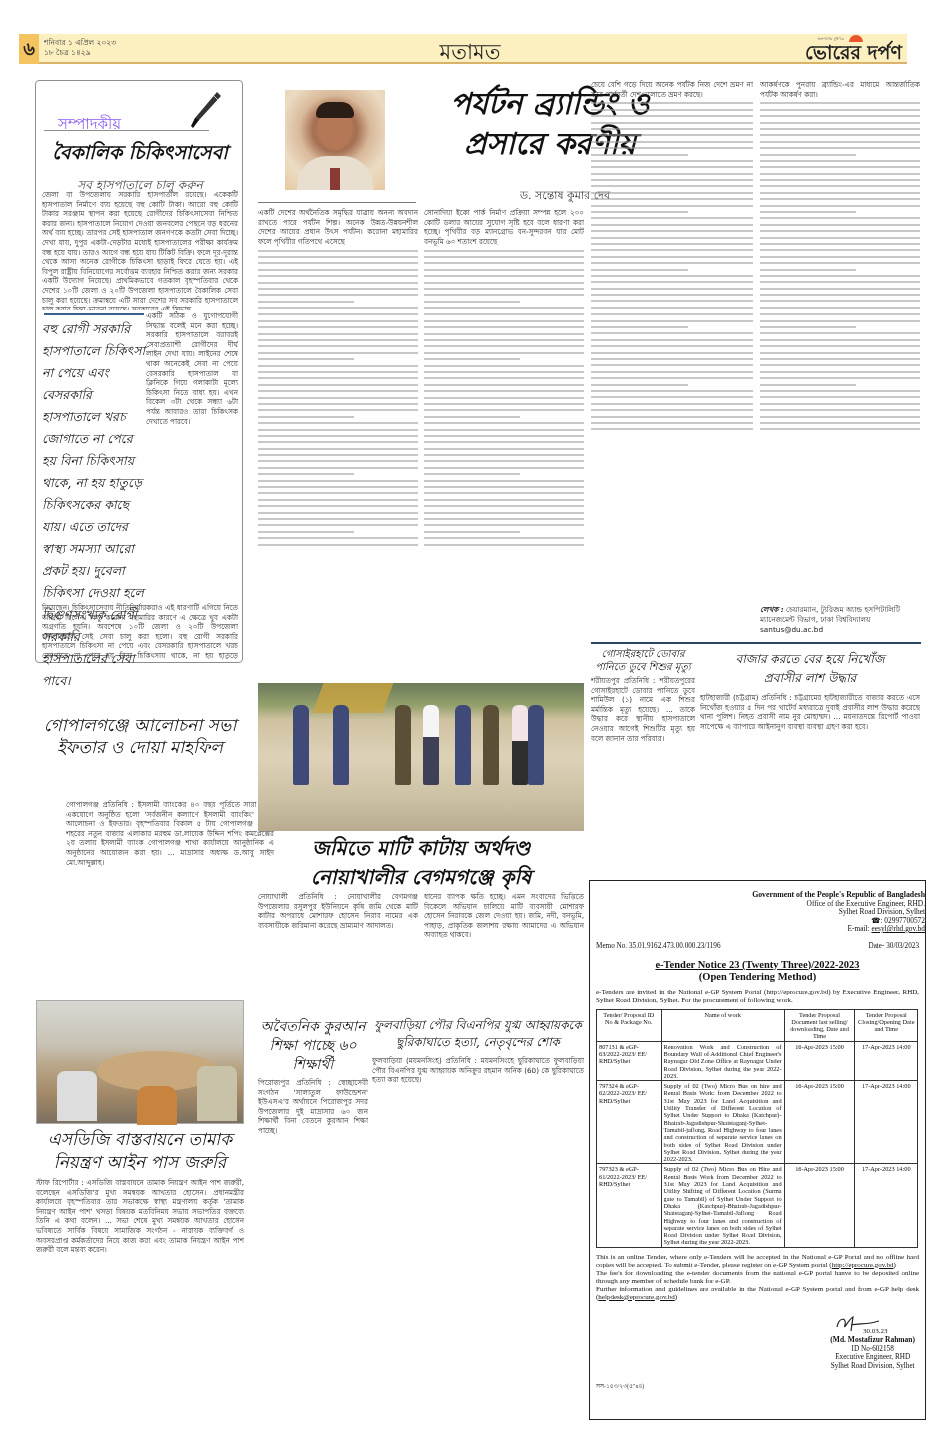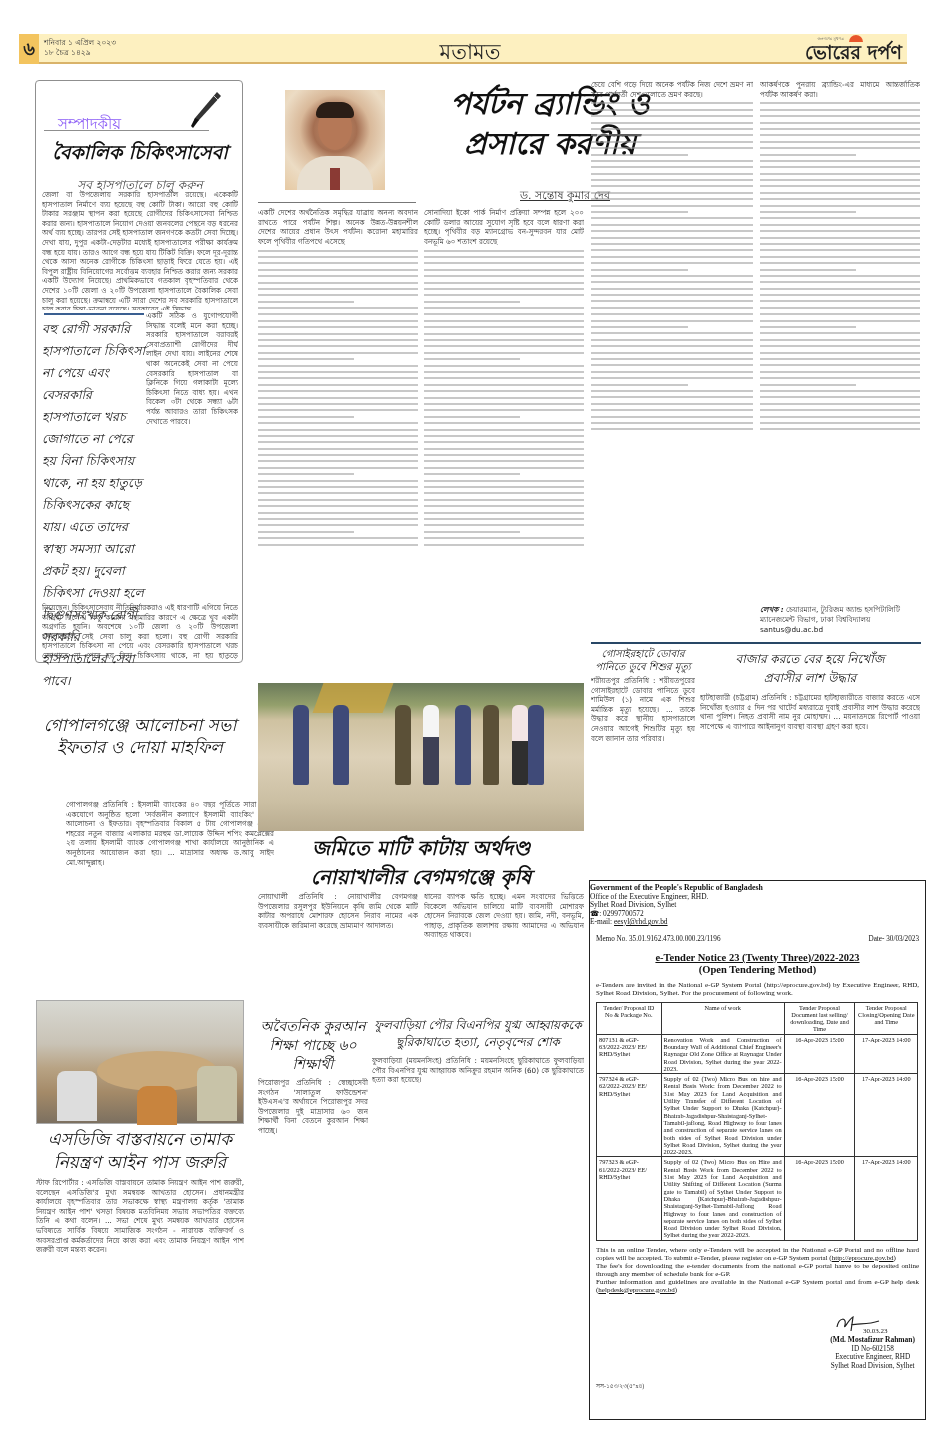--- a/index.html
+++ b/index.html
@@ -41,21 +41,21 @@
   #sdg-title { left: 36px; top: 1128px; width: 208px; text-align: center; font-family: "DejaVu Serif", serif; font-style: italic; font-size: 17px; line-height: 23px; color: #111; }
   #sdg-body { left: 36px; top: 1178px; width: 208px; height: 242px; }
 
   
   #author-photo { left: 285px; top: 90px; width: 100px; height: 100px; background: radial-gradient(circle at 50% 40%, #c58e6b 0%, #a56f52 28%, #d9b99a 45%, #ecdcc4 70%, #e6c9a3 100%); }
   #author-photo .suit { position: absolute; left: 12px; bottom: 0; width: 76px; height: 34px; background: #e8dfd0; border-radius: 30px 30px 0 0; }
   #author-photo .tie { position: absolute; left: 45px; bottom: 0; width: 10px; height: 22px; background: #8a3a34; }
   #author-photo .face { position: absolute; left: 33px; top: 16px; width: 34px; height: 44px; background: #b57857; border-radius: 50%; }
   #author-photo .hair { position: absolute; left: 31px; top: 12px; width: 38px; height: 16px; background: #2a1d16; border-radius: 20px 20px 6px 6px; }
   #article-title { left: 420px; top: 84px; width: 260px; text-align: center; font-family: "DejaVu Serif", serif; font-style: italic; font-weight: bold; font-size: 30px; line-height: 40px; color: #111; }
-  #article-byline { left: 520px; top: 187px; font-size: 11px; color: #333; text-decoration: underline; }
+  #article-byline { left: 520px; top: 187px; font-size: 11px; color: #333; }
   #article-rule { left: 258px; top: 202px; width: 158px; height: 1px; background: #777; }
   #article-col1 { left: 258px; top: 208px; width: 160px; height: 472px; }
   #article-col2 { left: 424px; top: 208px; width: 160px; height: 472px; }
   #article-col3 { left: 591px; top: 80px; width: 162px; height: 520px; }
   #article-col4 { left: 760px; top: 80px; width: 160px; height: 520px; }
   #author-note { left: 760px; top: 605px; width: 160px; font-size: 7.3px; line-height: 10px; color: #222; }
   #author-note .lbl { font-weight: bold; font-style: italic; }
   #article-bottom-rule-right { left: 591px; top: 642px; width: 330px; height: 2px; background: #284766; }
 
   
@@ -71,21 +71,21 @@
   #phul-body { left: 372px; top: 1056px; width: 212px; height: 367px; }
 
   
   #gosai-title { left: 591px; top: 647px; width: 104px; text-align: center; font-family: "DejaVu Serif", serif; font-style: italic; font-size: 10px; line-height: 13px; color: #111; }
   #gosai-body { left: 591px; top: 676px; width: 104px; height: 197px; }
   #bazar-title { left: 700px; top: 650px; width: 220px; text-align: center; font-family: "DejaVu Serif", serif; font-style: italic; font-size: 12px; line-height: 19px; color: #111; }
   #bazar-body { left: 700px; top: 693px; width: 220px; height: 180px; }
 
   
   #tender { left: 589px; top: 880px; width: 337px; height: 540px; border: 1.5px solid #222; font-family: "Liberation Serif", serif; color: #111; }
-  #tender .hdr { text-align: left; font-size: 7.4px; line-height: 8.5px; margin-top: 3px; }
+  #tender .hdr { text-align: right; font-size: 7.4px; line-height: 8.5px; margin-top: 10px; }
   #tender .hdr b { font-size: 7.8px; }
   #tender .email u { text-decoration: underline; }
   #tender .memo { display: flex; justify-content: space-between; font-size: 7.2px; padding: 8px 6px 0 6px; }
   #tender .title { text-align: center; font-weight: bold; font-size: 10.5px; line-height: 12px; margin-top: 9px; }
   #tender .title u { text-decoration: underline; }
   #tender .intro { font-size: 7px; line-height: 8px; text-align: justify; padding: 5px 6px 0 6px; }
   #tender table { border-collapse: collapse; margin: 5px 6px 0 6px; width: 322px; font-size: 6.3px; line-height: 7.3px; }
   #tender th, #tender td { border: 1px solid #333; vertical-align: top; padding: 1px 2px; }
   #tender th { font-weight: normal; text-align: center; }
   #tender td.c { text-align: center; }

